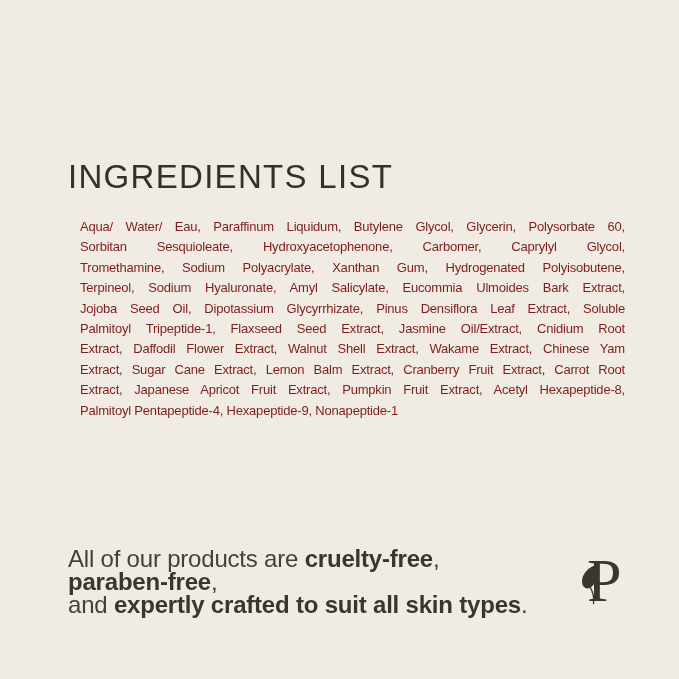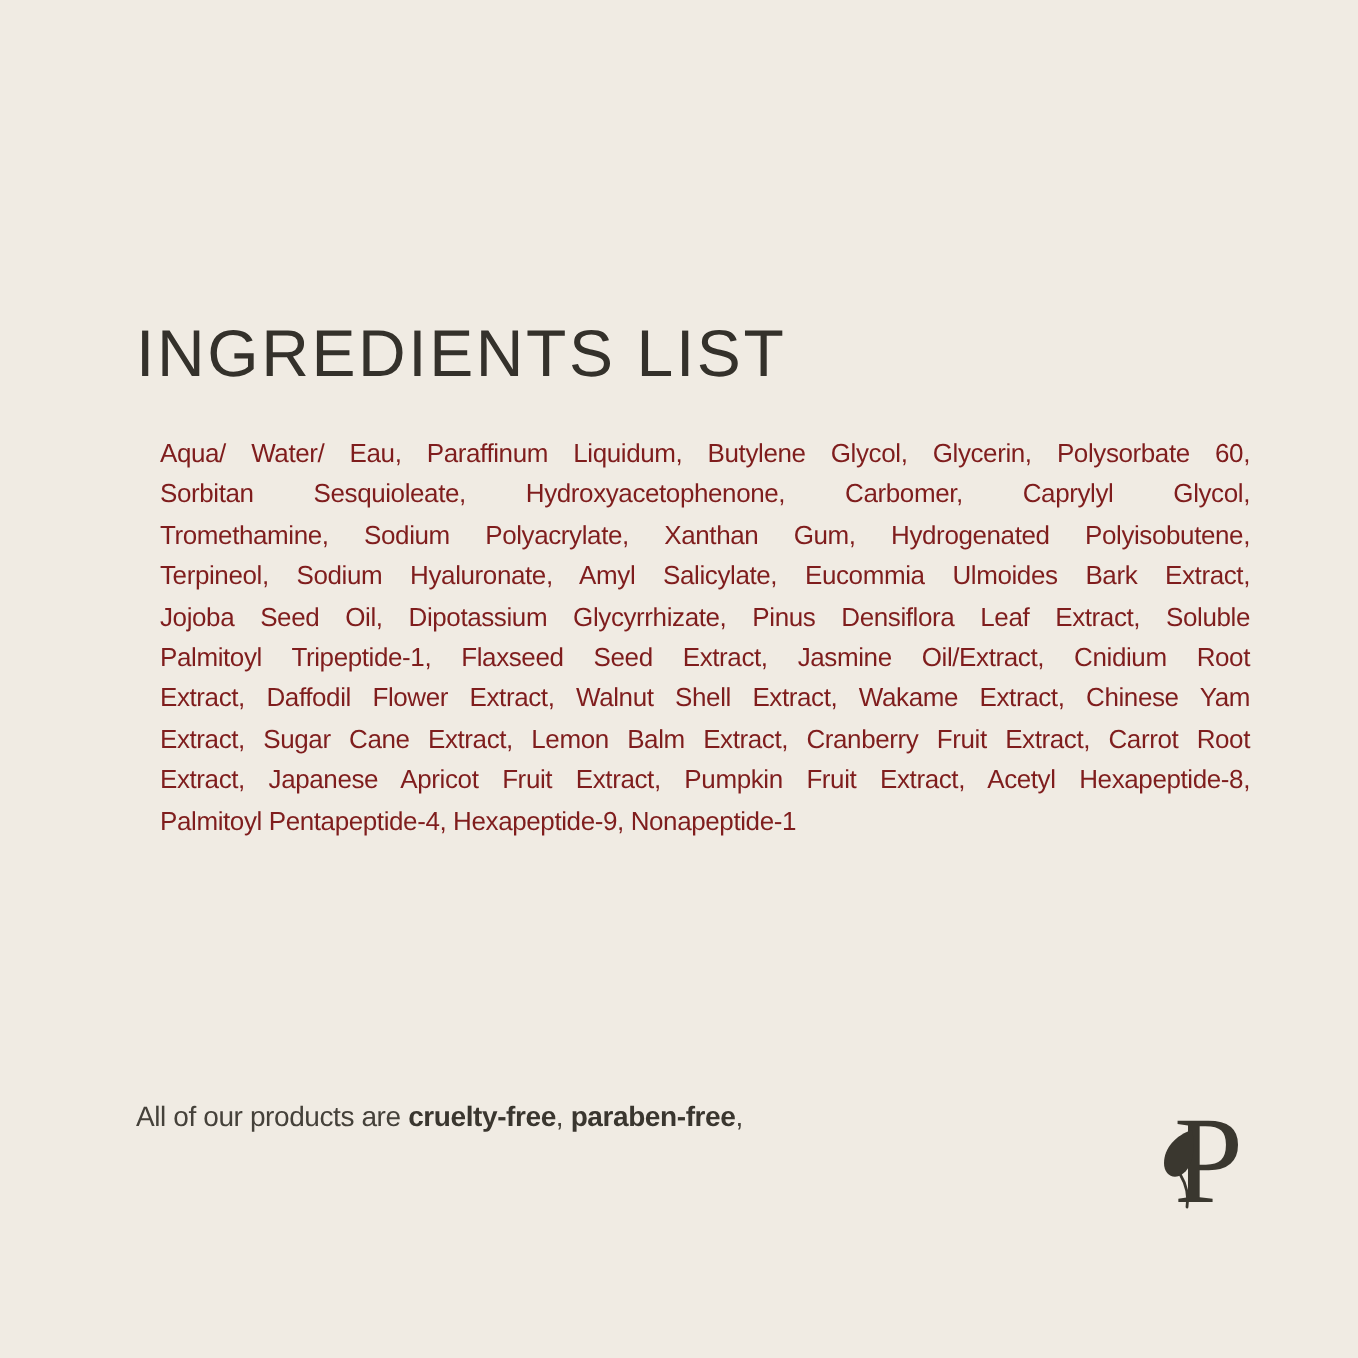--- a/index.html
+++ b/index.html
@@ -19,21 +19,21 @@
   .ingredients {
     position:absolute; left:68px; top:217px; width:545px;
     font-size:13px; line-height:20.4px; letter-spacing:-0.2px;
     color:#7f1d1d;
     margin-left:12px;
   }
   .iline { text-align:justify; text-align-last:justify; }
   .iline.last { text-align-last:left; }
   .footer {
     position:absolute; left:68px; top:547px; width:470px;
-    font-size:14px; line-height:23px; letter-spacing:-0.2px;
+    font-size:24px; line-height:23px; letter-spacing:-0.2px;
     color:#45413a;
   }
   .footer p { margin:0; }
   .footer b { font-weight:700; color:#3a362f; }
   .brand-logo {
     position:absolute; left:579px; top:551px;
     width:44px; height:54px;
   }
   .brand-logo text {
     font-family:"Liberation Serif", serif;
@@ -57,20 +57,21 @@
     <div class="iline">Jojoba Seed Oil, Dipotassium Glycyrrhizate, Pinus Densiflora Leaf Extract, Soluble</div>
     <div class="iline">Palmitoyl Tripeptide-1, Flaxseed Seed Extract, Jasmine Oil/Extract, Cnidium Root</div>
     <div class="iline">Extract, Daffodil Flower Extract, Walnut Shell Extract, Wakame Extract, Chinese Yam</div>
     <div class="iline">Extract, Sugar Cane Extract, Lemon Balm Extract, Cranberry Fruit Extract, Carrot Root</div>
     <div class="iline">Extract, Japanese Apricot Fruit Extract, Pumpkin Fruit Extract, Acetyl Hexapeptide-8,</div>
     <div class="iline last">Palmitoyl Pentapeptide-4, Hexapeptide-9, Nonapeptide-1</div>
   </div>
 
   <div class="footer">
     <p><span>All of our products are </span><b>cruelty-free</b><span>, </span><b>paraben-free</b><span>,</span></p>
+    <p><span>and </span><b>expertly crafted to suit all skin types</b><span>.</span></p>
   </div>
 
   <svg class="brand-logo" viewBox="0 0 44 54" xmlns="http://www.w3.org/2000/svg">
     <text x="8" y="50">P</text>
     <path class="leaf" d="M17,14 C9,16.5 3,23 3,30.5 C3,35.5 6.5,38.5 10.5,37 C17.5,34 19,23.5 17,14 Z"></path>
     <path class="stalk" d="M11,36 C14,41 15.5,46.5 14.5,52.5"></path>
   </svg>
 
 </div>
 

